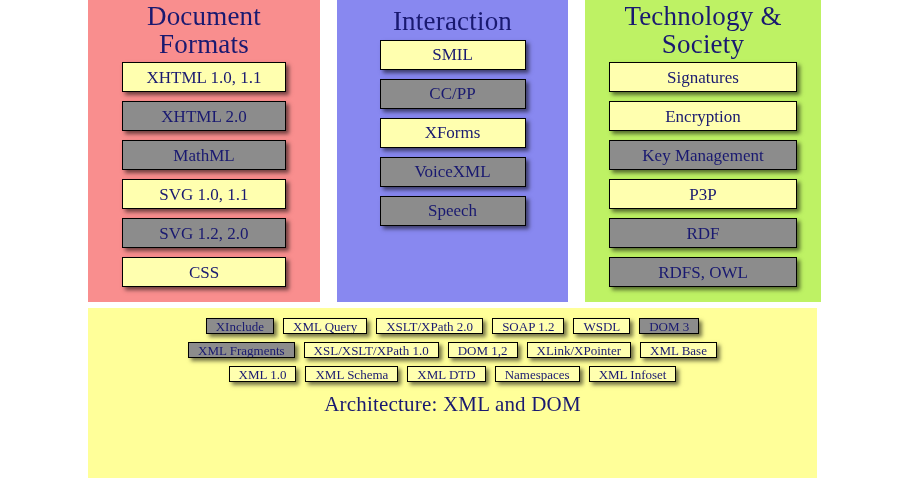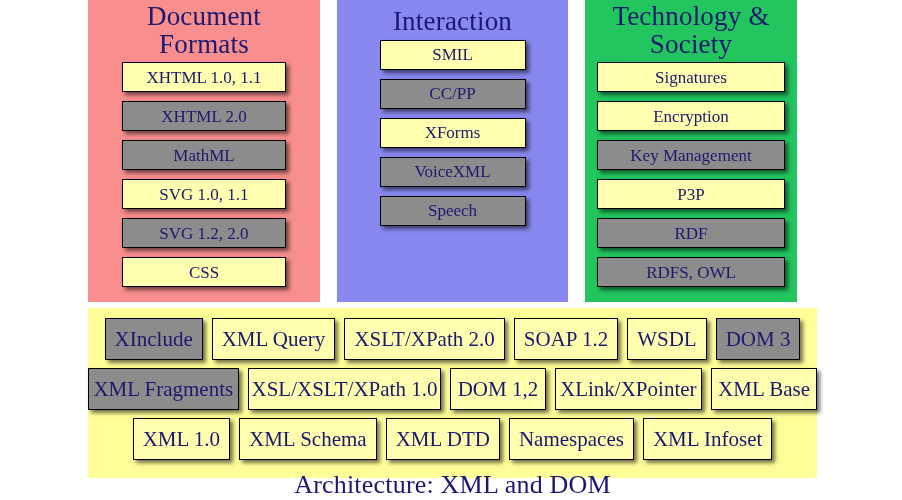--- a/index.html
+++ b/index.html
@@ -26,21 +26,21 @@
   
   .column {
     position: absolute;
     top: 0;
     height: 302px;
     box-sizing: border-box;
     padding: 0;
   }
   .col-document  { left: 88px;  width: 232px; background: #f98e8e; }
   .col-interaction { left: 337px; width: 231px; background: #8888f0; }
-  .col-technology { left: 585px; width: 212px; background: #22c55e; }
+  .col-technology { left: 585px; width: 236px; background: #bef264; }
 
   .col-title {
     text-align: center;
     color: #191970;
     font-size: 27px;
     line-height: 1.02;
     letter-spacing: 0.2px;
     padding-top: 3px;
     margin: 0 6px 4px 6px;
     white-space: pre-line;
@@ -91,28 +91,28 @@
     padding: 10px 0 0 0;
   }
   .arch-row {
     display: flex;
     justify-content: center;
     align-items: center;
     gap: 9px;
     margin-bottom: 8px;
   }
   .arch-chip {
-    height: 42px;
+    height: 16px;
     padding: 0 9px;
-    font-size: 21px;
+    font-size: 13px;
   }
   .arch-title {
     text-align: center;
     color: #191970;
-    font-size: 26px;
+    font-size: 21px;
     margin-top: 10px;
     letter-spacing: 0.2px;
   }
 </style>
 </head>
 <body>
 
 <div id="stack">
 
   <div class="column col-document">

